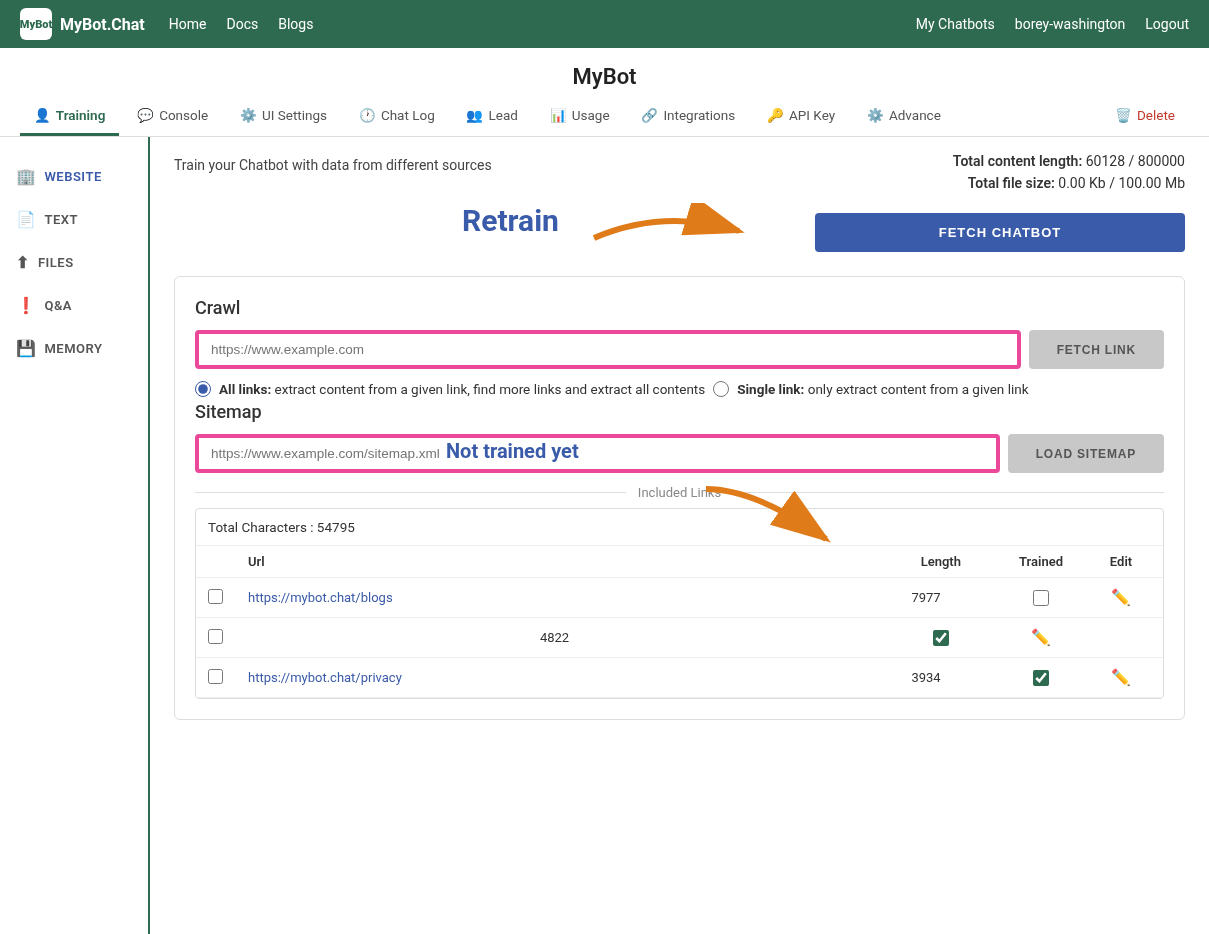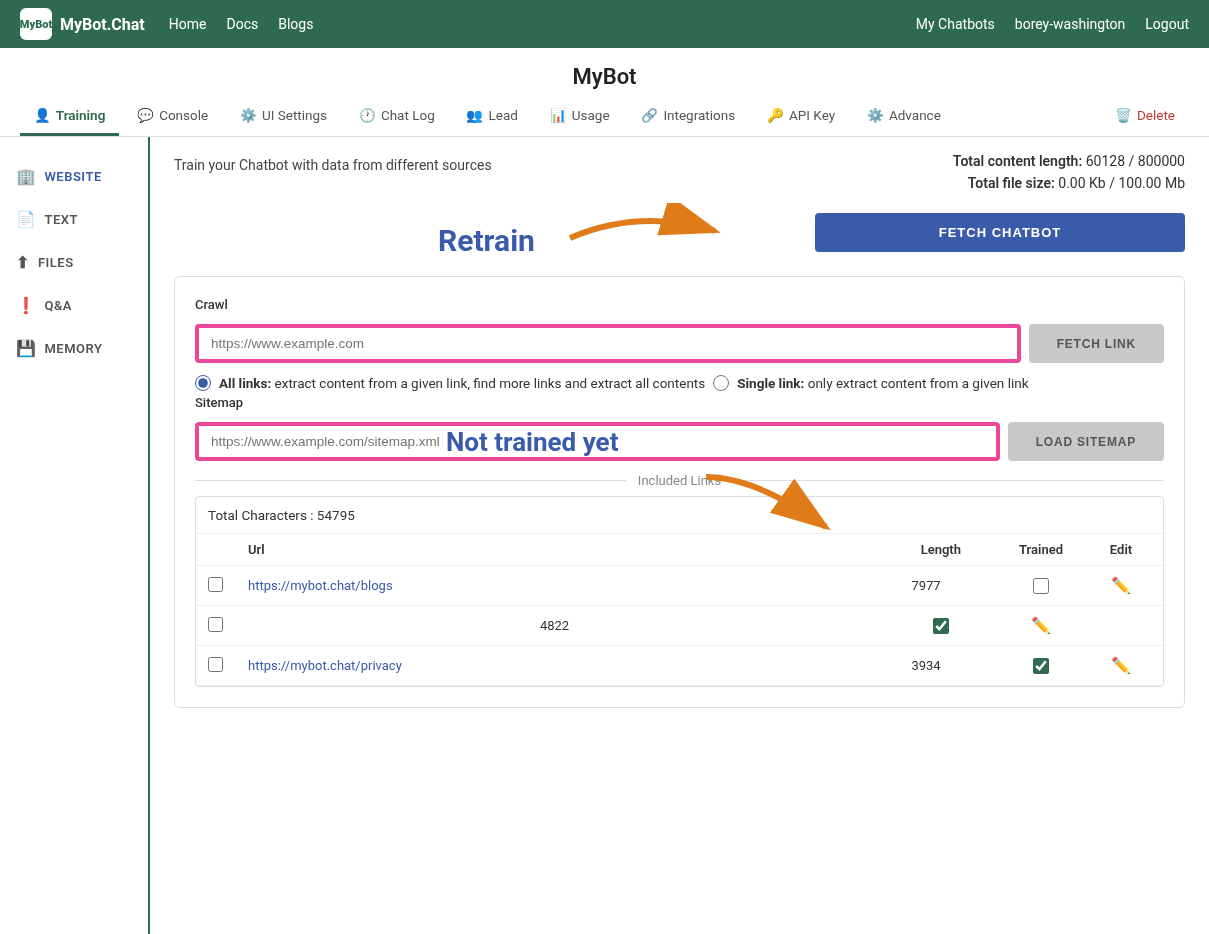--- a/index.html
+++ b/index.html
@@ -165,21 +165,21 @@
     
     .card {
       border: 1px solid #ddd;
       border-radius: 6px;
       padding: 20px;
       margin-bottom: 20px;
     }
 
     
     .section-label {
-      font-size: 13px;
+      font-size: 18px;
       font-weight: 500;
       margin-bottom: 12px;
       color: #333;
     }
     .input-row {
       display: flex;
       gap: 8px;
       margin-bottom: 12px;
     }
     .text-input {
@@ -400,21 +400,21 @@
     <div class="top-info">
       <div class="top-info-left">Train your Chatbot with data from different sources</div>
       <div class="top-info-right">
         <p><strong>Total content length:</strong> <span>60128 / 800000</span></p>
         <p><strong>Total file size:</strong> <span>0.00 Kb / 100.00 Mb</span></p>
       </div>
     </div>
 
     <div style="position:relative; display:flex; justify-content:flex-end; align-items:center; margin-bottom:24px;">
 
-      <div style="position:absolute; left:264px; top:-10px; display:flex; align-items:flex-end; gap:25px; pointer-events:none;">
+      <div style="position:absolute; left:288px; top:-10px; display:flex; align-items:flex-start; gap:25px; pointer-events:none;">
         <span style="font-size:30px; font-weight:700; color:#3a5ba9;">Retrain</span>
         <svg width="170" height="55" viewBox="0 0 170 55">
           <defs>
             <marker id="arr1" markerWidth="10" markerHeight="7" refX="9" refY="3.5" orient="auto">
               <polygon points="0 0, 10 3.5, 0 7" fill="#e07b1a"></polygon>
             </marker>
           </defs>
           <path d="M 10 35 Q 80 5 155 28" stroke="#e07b1a" stroke-width="6" fill="none" marker-end="url(#arr1)"></path>
         </svg>
       </div>
@@ -446,21 +446,21 @@
       </div>
 
       <div class="included-links-header">
         <span>Included Links</span>
       </div>
 
       <div style="border:1px solid #ddd; border-radius:4px; position:relative;">
         <div class="total-chars">Total Characters : 54795</div>
 
         <div style="position:absolute; top:-70px; left:250px; display:flex; align-items:flex-end; gap:8px; pointer-events:none;">
-          <span style="font-size:26px; font-weight:700; color:#3a5ba9; white-space:nowrap;">Not trained yet</span>
+          <span style="font-size:20px; font-weight:700; color:#3a5ba9; white-space:nowrap;">Not trained yet</span>
         </div>
         <svg style="position:absolute; top:-30px; left:500px; pointer-events:none;" width="150" height="80" viewBox="0 0 150 80">
           <defs>
             <marker id="arr2" markerWidth="10" markerHeight="7" refX="9" refY="3.5" orient="auto">
               <polygon points="0 0, 10 3.5, 0 7" fill="#e07b1a"></polygon>
             </marker>
           </defs>
           <path d="M 10 10 Q 60 10 130 60" stroke="#e07b1a" stroke-width="6" fill="none" marker-end="url(#arr2)"></path>
         </svg>
 

